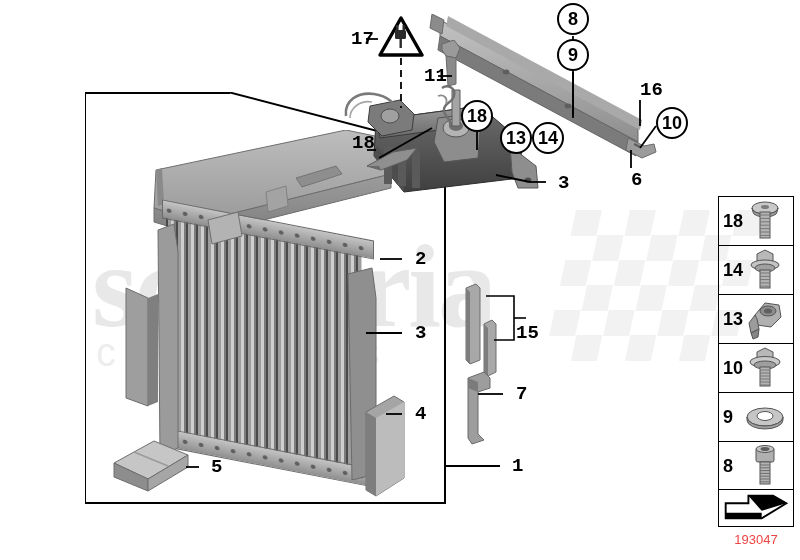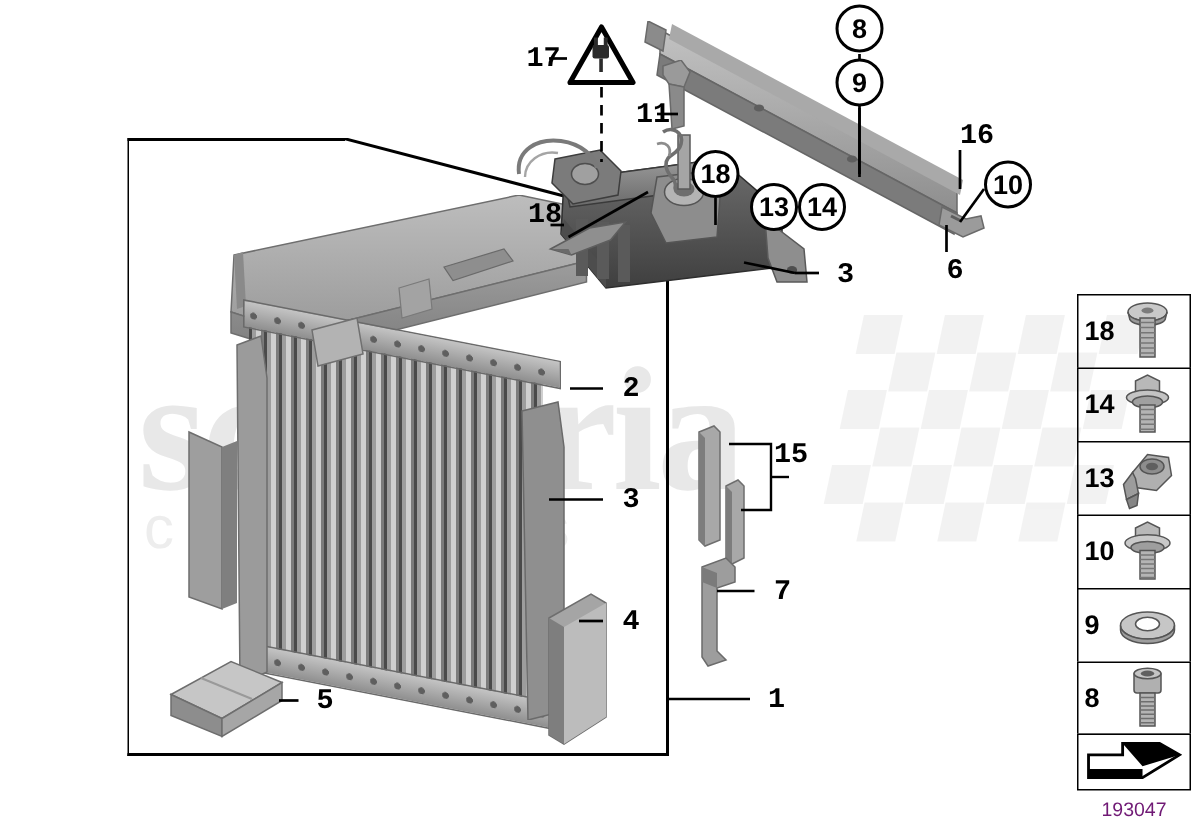--- a/index.html
+++ b/index.html
@@ -90,21 +90,21 @@
     position:absolute; left:4px; top:50%; transform:translateY(-50%);
     font-size:18px; font-weight:bold; font-family:"Liberation Sans", sans-serif;
   }
   .lg-art { position:absolute; right:4px; top:0; width:48px; height:100%; }
   #arrowbox {
     position:absolute; left:718px; top:489px; width:76px; height:38px;
     border:1.5px solid #000; background:#fff;
   }
   #diagid {
     position:absolute; left:718px; top:532px; width:76px;
-    text-align:center; font-size:13px; color:#701a75;
+    text-align:center; font-size:13px; color:#ef4444;
     font-family:"Liberation Sans", sans-serif;
   }
 
   
   #warn { position:absolute; left:378px; top:16px; width:46px; height:42px; }
 </style>
 </head>
 <body>
 
 <div id="stage">
@@ -313,21 +313,21 @@
       <div class="cl" style="left: 211px; top: 458px;">5</div>
       <div class="cl" style="left: 631px; top: 171px;">6</div>
       <div class="cl" style="left: 516px; top: 385px;">7</div>
       <div class="circ" style="left: 557px; top: 3px;">8</div>
       <div class="circ" style="left: 557px; top: 39px;">9</div>
       <div class="circ" style="left: 656px; top: 107px;">10</div>
       <div class="cl" style="left: 424px; top: 67px;">11</div>
       <div class="cl" style="left: 558px; top: 174px;">3</div>
       <div class="circ" style="left: 500px; top: 122px;">13</div>
       <div class="circ" style="left: 532px; top: 122px;">14</div>
-      <div class="cl" style="left: 516px; top: 294px;">15</div>
+      <div class="cl" style="left: 516px; top: 324px;">15</div>
       <div class="cl" style="left: 640px; top: 81px;">16</div>
       <div class="cl" style="left: 351px; top: 30px;">17</div>
       <div class="circ" style="left: 461px; top: 100px;">18</div>
       <div class="cl" style="left: 352px; top: 134px;">18</div>
     </div>
 
   <div id="legend">
       <div class="lg-row">
         <div class="lg-num">18</div>
         <div class="lg-art"><svg viewBox="0 0 48 46">

